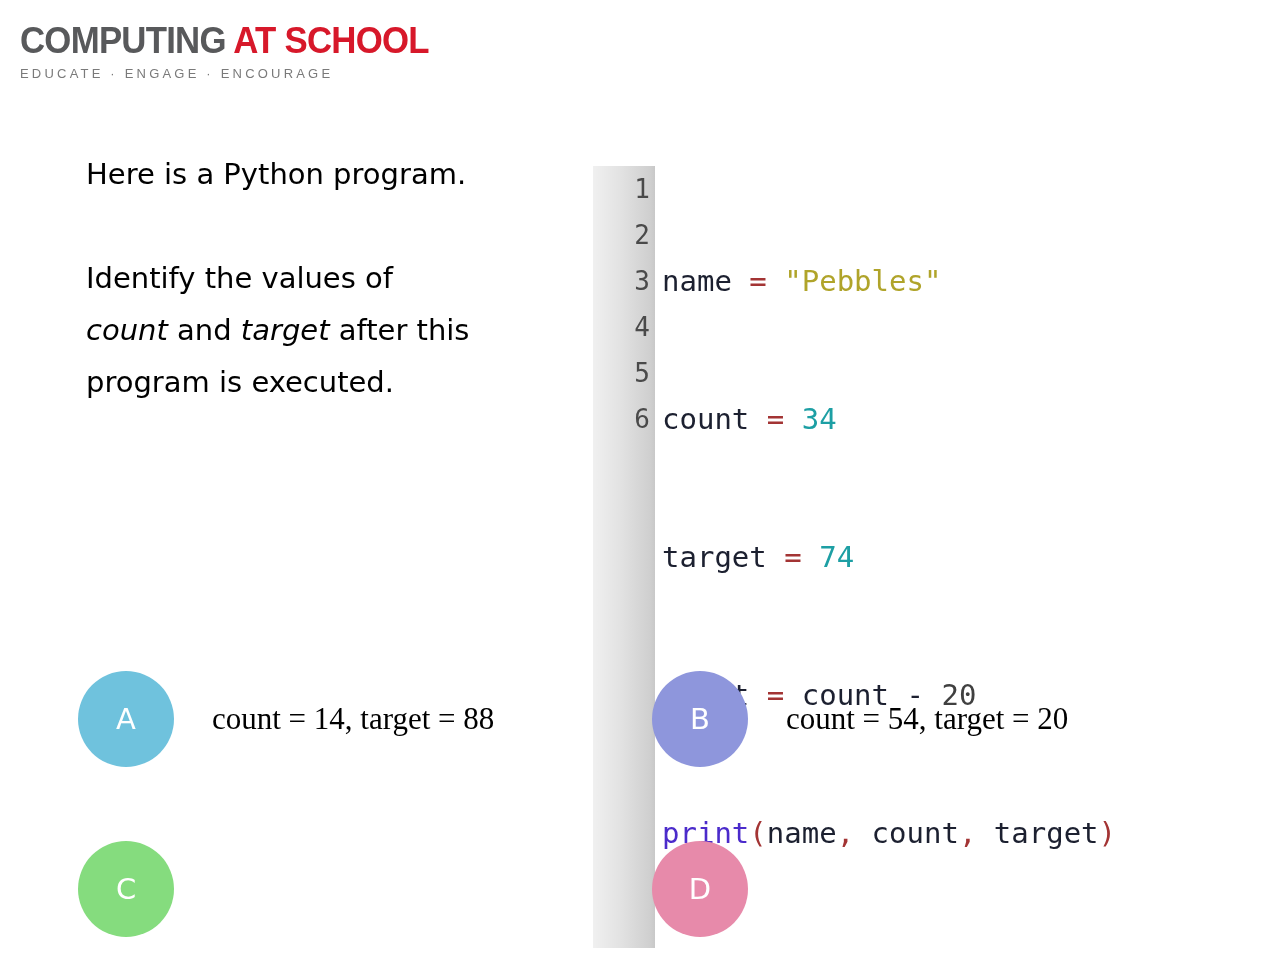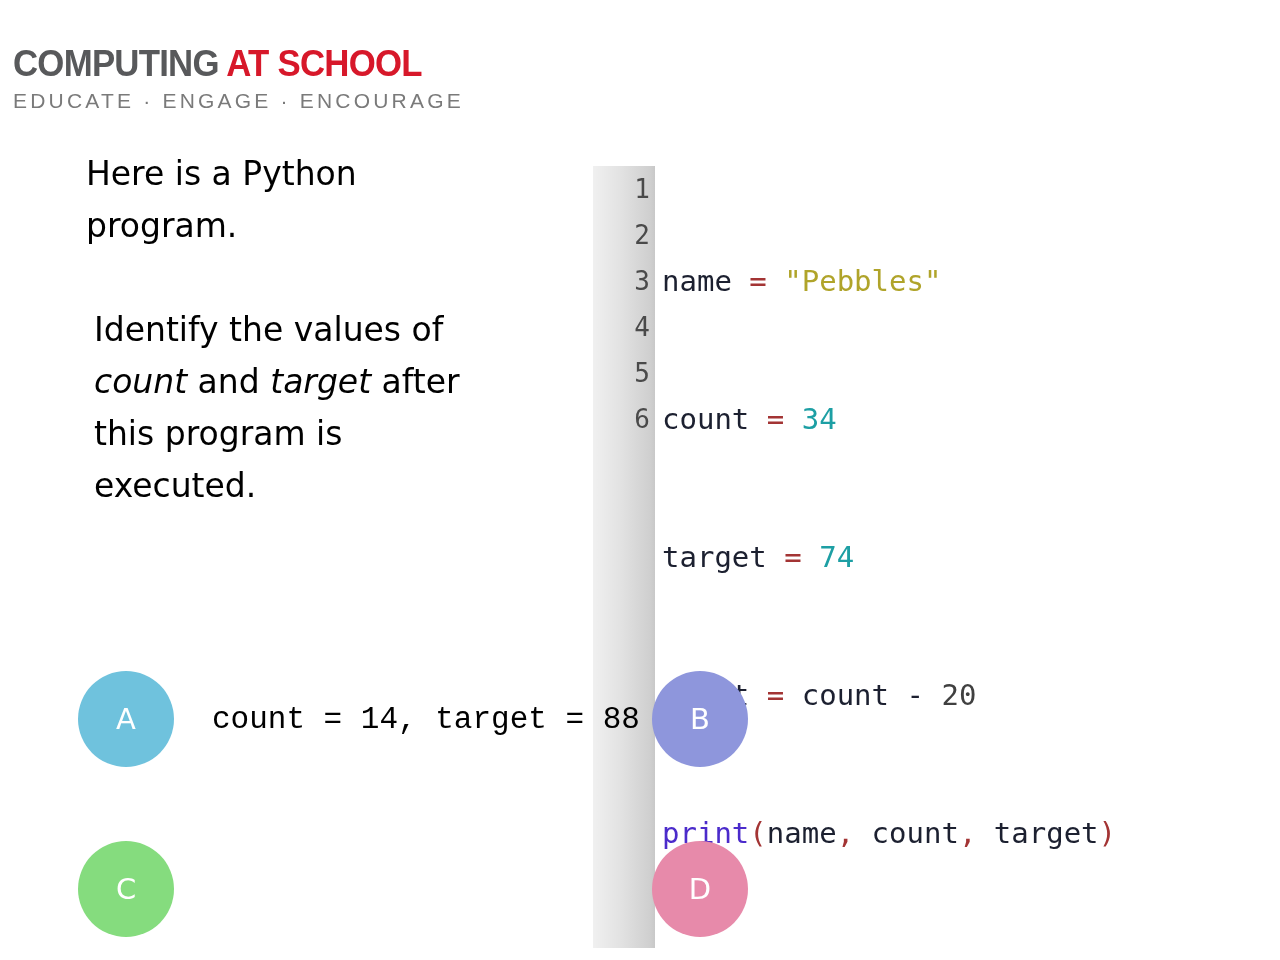--- a/index.html
+++ b/index.html
@@ -11,59 +11,58 @@
     height: 960px;
     background: #ffffff;
     font-family: "Liberation Sans", sans-serif;
     overflow: hidden;
     position: relative;
   }
 
   
   #logo {
     position: absolute;
-    left: 13px;
+    left: 20px;
     top: 22px;
     width: 430px;
-    margin-top: 23px;
   }
   #logo-wordmark {
     font-family: "Liberation Sans", sans-serif;
     font-weight: bold;
     font-size: 37px;
     letter-spacing: -0.8px;
     line-height: 1.0;
     white-space: nowrap;
     transform: scaleX(0.94);
     transform-origin: left center;
   }
   #logo-word-computing { color: #58595B; }
   #logo-word-atschool  { color: #D7182A; margin-left: 8px; }
   #logo-tagline {
     margin-top: 7px;
-    font-size: 21px;
+    font-size: 13px;
     color: #7A7A7A;
     letter-spacing: 3.2px;
     white-space: nowrap;
     font-weight: 400;
   }
 
   
   #prose {
     position: absolute;
     left: 86px;
     top: 148px;
     width: 390px;
     color: #000000;
-    font-size: 33px;
+    font-size: 29px;
     line-height: 52px;
     font-family: "DejaVu Sans", sans-serif;
   }
   #prose .para { margin: 0; }
-  #prose .para + .para { margin-top: 52px; margin-left: 8px; }
+  #prose .para + .para { margin-top: 52px; }
   #prose em { font-style: italic; }
 
   
   #code-block {
     position: absolute;
     left: 593px;
     top: 166px;
     display: flex;
     align-items: stretch;
     font-family: "DejaVu Sans Mono", monospace;
@@ -111,21 +110,21 @@
     justify-content: center;
     color: #ffffff;
     font-size: 29px;
     font-family: "DejaVu Sans", sans-serif;
     font-weight: 400;
   }
   .option-text {
     margin-left: 38px;
     font-size: 31px;
     color: #000000;
-    font-family: Liberation Mono, monospace;
+    font-family: Liberation Serif, serif;
     white-space: nowrap;
   }
 </style>
 </head>
 <body>
 
 <div id="logo">
   <div id="logo-wordmark">
     <span id="logo-word-computing" style="color: rgb(88, 89, 91);">COMPUTING</span><span id="logo-word-atschool" style="color: rgb(215, 24, 42);">AT SCHOOL</span>
   </div>
@@ -148,20 +147,21 @@
   </div>
 </div>
 
 <div class="option" id="option-a">
   <div class="option-bubble" style="background-color: rgb(111, 194, 221);">A</div>
   <div class="option-text">count = 14, target = 88</div>
 </div>
 
 <div class="option" id="option-b">
   <div class="option-bubble" style="background-color: rgb(142, 150, 220);">B</div>
+  <div class="option-text">count = 54, target = 20</div>
 </div>
 
 <div class="option" id="option-c">
   <div class="option-bubble" style="background-color: rgb(133, 220, 126);">C</div>
 </div>
 
 <div class="option" id="option-d">
   <div class="option-bubble" style="background-color: rgb(231, 138, 170);">D</div>
 </div>
 

